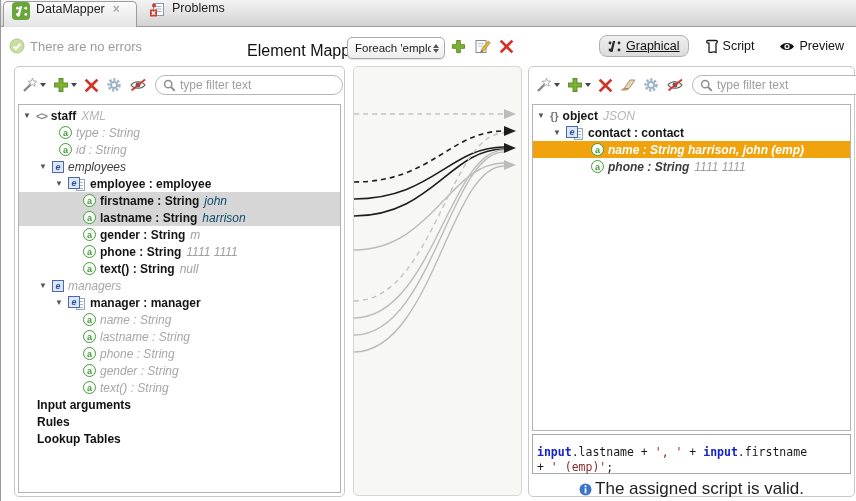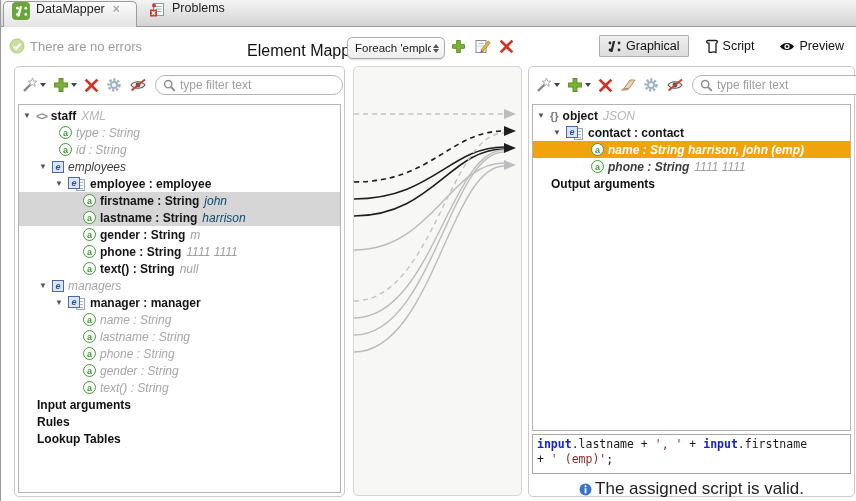--- a/index.html
+++ b/index.html
@@ -25,21 +25,21 @@
   .dropdown { position:absolute; left:346px; top:9px; width:98px; height:22px; border:1px solid #a9a9a9; border-radius:5px;
     background:linear-gradient(#ffffff,#ededed); display:flex; align-items:center; padding:0 4px 0 7px; box-shadow:0 1px 1px rgba(0,0,0,.12); }
   .dropdown .dd-text { flex:1; font-size:11.5px; white-space:nowrap; overflow:hidden; }
   .dd-arrows { display:flex; flex-direction:column; gap:1px; align-items:center; width:9px; }
   .dd-arrows i { display:block; width:0; height:0; border-left:3.5px solid transparent; border-right:3.5px solid transparent; }
   .dd-arrows .up { border-bottom:4px solid #555; }
   .dd-arrows .dn { border-top:4px solid #555; }
   .hdr-icons { position:absolute; left:450px; top:10px; display:flex; gap:8px; align-items:center; }
   .viewbar { position:absolute; right:5px; top:7px; display:flex; align-items:center; gap:8px; }
   .view-btn { display:flex; align-items:center; gap:5px; font-size:12.5px; color:#111; padding:3px 8px; cursor:pointer; }
-  .view-btn.selected { border:1px solid #b0b0b0; border-radius:1px; background:linear-gradient(#efefef,#dcdcdc); }
+  .view-btn.selected { border:1px solid #b0b0b0; border-radius:8px; background:linear-gradient(#efefef,#dcdcdc);text-decoration:underline; }
 
   
   .panel { position:absolute; border:1px solid #c9c9c9; border-radius:5px; background:#fff; }
   #left-panel  { left:13px;  top:66px; width:331px; height:431px; }
   #right-panel { left:527px; top:66px; width:327px; height:431px; }
   #map-panel   { left:352px; top:66px; width:169px; height:430px; background:#f7f7f6; border:1px solid #d6d6d6; border-radius:5px; position:absolute; }
 
   .panel-toolbar { height:36px; display:flex; align-items:center; gap:7px; padding:0 6px; }
   .tb-ic { display:flex; align-items:center; cursor:pointer; }
   .dd-caret { width:0; height:0; border-left:3px solid transparent; border-right:3px solid transparent; border-top:4px solid #444; margin-left:2px; }
@@ -80,21 +80,21 @@
 
   
   #mapsvg { position:absolute; left:0; top:0; }
   .c-black        { stroke:#1e1e1e; fill:none; stroke-width:1.6; }
   .c-black-dashed { stroke:#1e1e1e; fill:none; stroke-width:1.6; stroke-dasharray:5 4; }
   .c-gray         { stroke:#bcbcbc; fill:none; stroke-width:1.4; }
   .c-gray-dashed  { stroke:#c3c3c3; fill:none; stroke-width:1.4; stroke-dasharray:5 4; }
 
   
   .scriptbox { position:absolute; left:3px; right:3px; top:367px; height:40px; border:1px solid #a9a9a9; background:#fff;
-    font-family:"DejaVu Sans Mono","Liberation Mono",monospace; font-size:11.5px; line-height:15px; padding:2px 4px; }
+    font-family:"DejaVu Sans Mono","Liberation Mono",monospace; font-size:11.5px; line-height:15px; padding:10px 4px; }
   .tk-kw { color:#1523c8; font-weight:bold; }
   .tk-str { color:#8d2a2a; }
   .tk-pl { color:#1a1a1a; }
   .script-status { position:absolute; left:0; right:0; top:412px; text-align:center; font-size:17px; color:#222; }
   .script-status svg { vertical-align:-2px; margin-right:3px; }
 </style>
 </head>
 <body>
 
 <div id="app">
@@ -429,23 +429,20 @@
       </div>
       <div class="r osel" style="padding-left:58px">
         <span class="i-attr">a</span>
         <span class="lb">name : String harrison, john (emp)</span>
       </div>
       <div class="r" style="padding-left:58px">
         <span class="i-attr">a</span>
         <span class="lb dkit b">phone : String</span>
         <span class="val gray">1111 1111</span>
       </div>
-      <div class="r" style="padding-left:14px">
-        <span class="lb section">Output arguments</span>
-      </div>
     </div>
 
     <div class="scriptbox">
       <div><span class="tk-kw">input</span><span class="tk-pl">.lastname + </span><span class="tk-str">', '</span><span class="tk-pl"> + </span><span class="tk-kw">input</span><span class="tk-pl">.firstname</span></div>
       <div><span class="tk-pl">+ </span><span class="tk-str">' (emp)'</span><span class="tk-pl">;</span></div>
     </div>
 
     <div class="script-status">
       <svg width="13" height="13" viewBox="0 0 13 13">
           <circle cx="6.5" cy="6.5" r="6" fill="#3a74c9"></circle>

